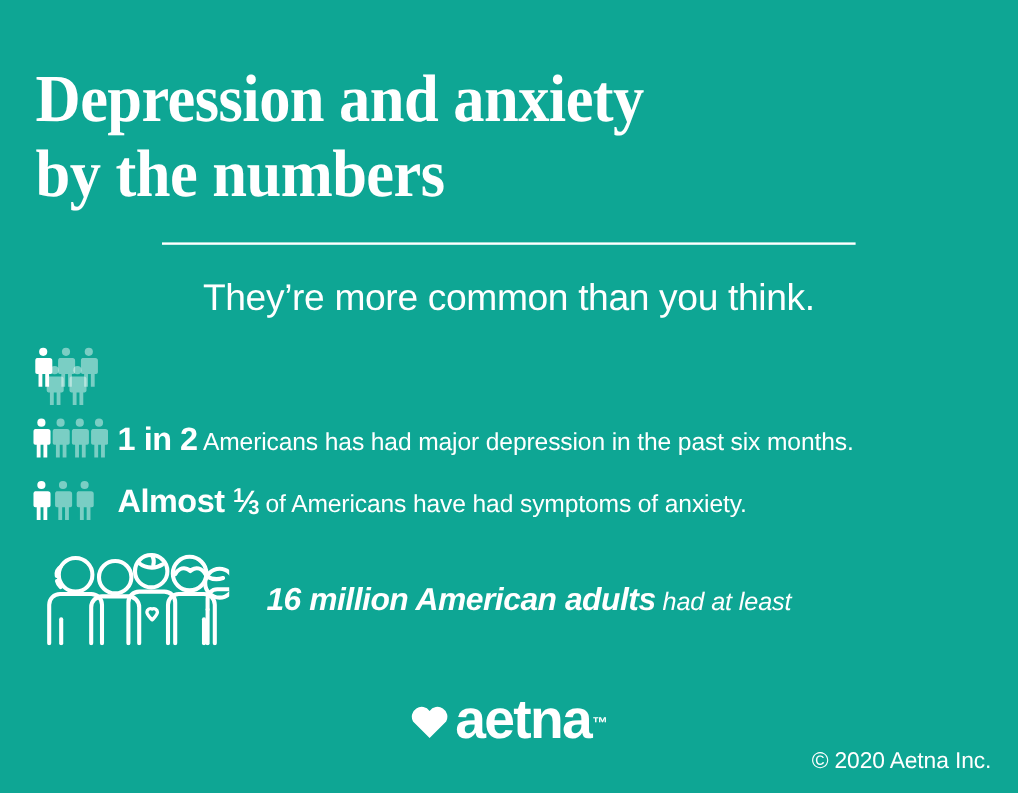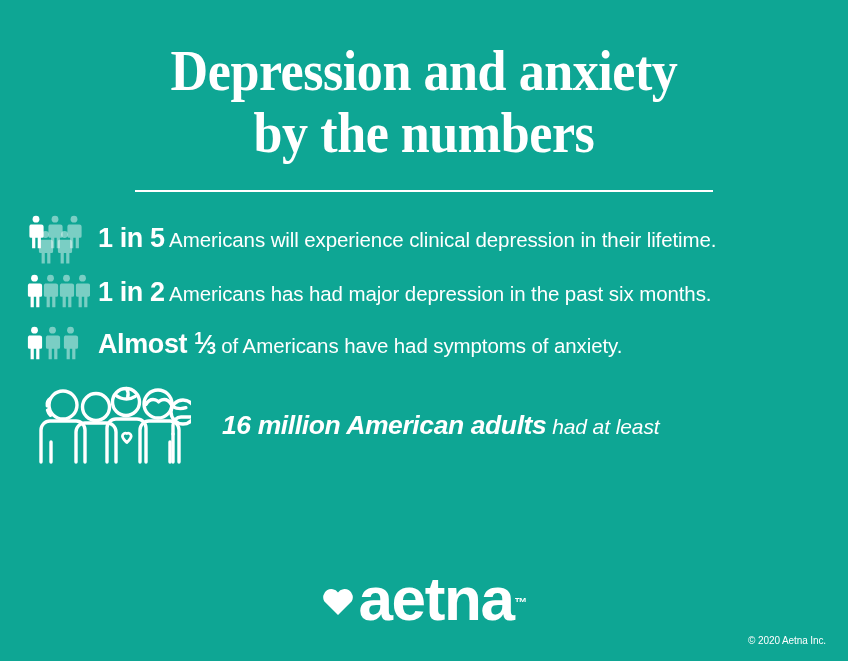--- a/index.html
+++ b/index.html
@@ -17,22 +17,21 @@
     position: relative;
     width: 848px;
     height: 661px;
     background: #0ea694;
     box-sizing: border-box;
     color: #ffffff;
   }
 
   
   .title-block {
-    padding-top: 40px;
-    text-align: center;
+    padding-top: 52px;
   }
   .title-line {
     font-family: "Liberation Serif", "DejaVu Serif", serif;
     font-weight: bold;
     font-size: 56px;
     line-height: 62px;
     letter-spacing: -0.5px;
     color: #ffffff;
     transform: scaleX(0.93);
   }
@@ -143,54 +142,55 @@
     display: flex;
     align-items: center;
   }
   .logo-heart {
     width: 34px;
     height: 34px;
     margin-right: 4px;
     margin-top: 4px;
   }
   .logo-word {
-    font-size: 62px;
+    font-size: 46px;
     font-weight: bold;
     letter-spacing: -1.4px;
     line-height: 46px;
     font-family: "Liberation Sans", sans-serif;
   }
   .logo-tm {
     font-size: 13px;
     font-weight: bold;
     line-height: 13px;
     margin-top: 6px;
     margin-left: 1px;
   }
 
   .copyright {
     position: absolute;
     right: 22px;
     bottom: 15px;
-    font-size: 10px;
+    font-size: 19px;
     letter-spacing: -0.1px;
   }
 </style>
 </head>
 <body>
 
 <div class="poster">
 
   <div class="title-block">
     <div class="title-line">Depression and anxiety</div>
     <div class="title-line">by the numbers</div>
   </div>
 
   <div class="rule"></div>
 
+  <div class="subtitle">They’re more common than you think.</div>
 
   <div class="stats">
 
     <div class="stat-row">
       <div class="stat-icon">
         <svg width="64" height="50" viewBox="0 0 64 50" aria-hidden="true">
           <g fill="#ffffff">
             <circle cx="10" cy="5.2" r="3.4"></circle>
             <path d="M4.6 10.4h10.8a2.2 2.2 0 0 1 2.2 2.2v9.6a1.5 1.5 0 0 1-1.5 1.5h-1.2v10.6h-3.2V23.7H9.3v10.6H6.1V23.7H4.9a1.5 1.5 0 0 1-1.5-1.5v-9.6a2.2 2.2 0 0 1 1.2-2.2z"></path>
           </g>
@@ -199,24 +199,20 @@
             <path d="M23.6 10.4h10.8a2.2 2.2 0 0 1 2.2 2.2v9.6a1.5 1.5 0 0 1-1.5 1.5h-1.2v10.6h-3.2V23.7h-2.4v10.6h-3.2V23.7h-1.2a1.5 1.5 0 0 1-1.5-1.5v-9.6a2.2 2.2 0 0 1 1.2-2.2z"></path>
             <circle cx="48" cy="5.2" r="3.4"></circle>
             <path d="M42.6 10.4h10.8a2.2 2.2 0 0 1 2.2 2.2v9.6a1.5 1.5 0 0 1-1.5 1.5h-1.2v10.6h-3.2V23.7h-2.4v10.6h-3.2V23.7h-1.2a1.5 1.5 0 0 1-1.5-1.5v-9.6a2.2 2.2 0 0 1 1.2-2.2z"></path>
             <circle cx="19.5" cy="20.5" r="3.4"></circle>
             <path d="M14.1 25.7h10.8a2.2 2.2 0 0 1 2.2 2.2v9.6a1.5 1.5 0 0 1-1.5 1.5h-1.2v10.6h-3.2V39h-2.4v10.6h-3.2V39h-1.2a1.5 1.5 0 0 1-1.5-1.5v-9.6a2.2 2.2 0 0 1 1.2-2.2z"></path>
             <circle cx="38.5" cy="20.5" r="3.4"></circle>
             <path d="M33.1 25.7h10.8a2.2 2.2 0 0 1 2.2 2.2v9.6a1.5 1.5 0 0 1-1.5 1.5h-1.2v10.6h-3.2V39h-2.4v10.6h-3.2V39h-1.2a1.5 1.5 0 0 1-1.5-1.5v-9.6a2.2 2.2 0 0 1 1.2-2.2z"></path>
           </g>
         </svg>
       </div>
-      <div class="stat-text">
-        <span class="lead">1 in 5</span>
-        <span>Americans will experience clinical depression in their lifetime.</span>
-      </div>
     </div>
 
     <div class="stat-row">
       <div class="stat-icon">
         <svg width="64" height="40" viewBox="0 0 64 40" aria-hidden="true">
           <g fill="#ffffff">
             <circle cx="8.5" cy="5.2" r="3.4"></circle>
             <path d="M3.1 10.4h10.8a2.2 2.2 0 0 1 2.2 2.2v9.6a1.5 1.5 0 0 1-1.5 1.5h-1.2v10.6h-3.2V23.7H7.8v10.6H4.6V23.7H3.4a1.5 1.5 0 0 1-1.5-1.5v-9.6a2.2 2.2 0 0 1 1.2-2.2z"></path>
           </g>
           <g fill="rgba(255,255,255,0.45)">

